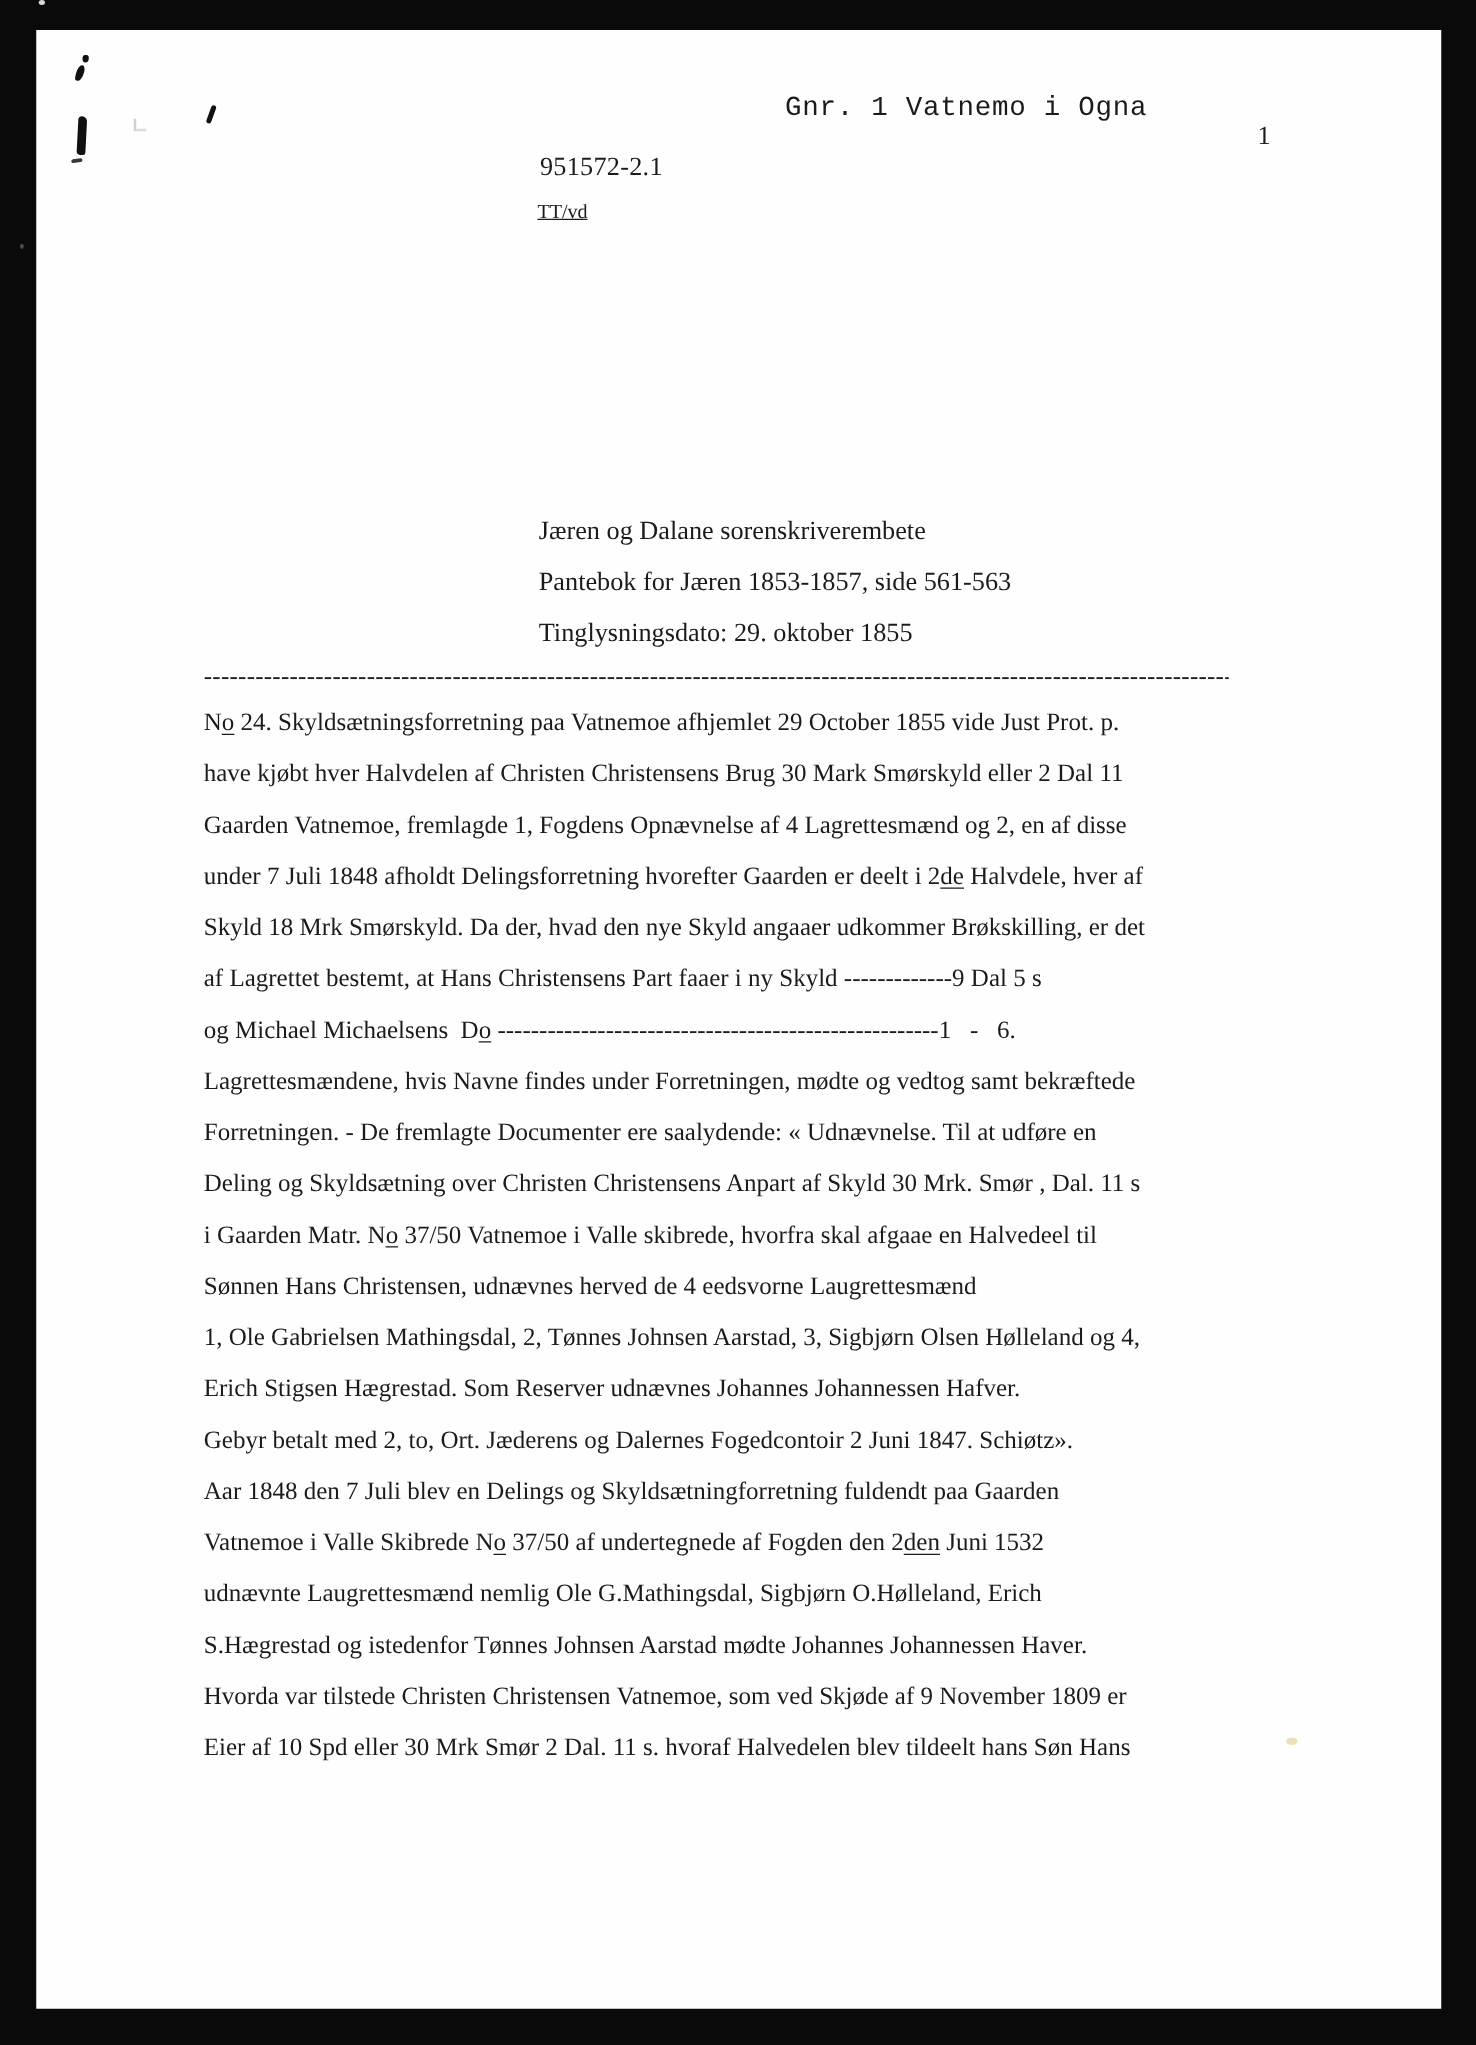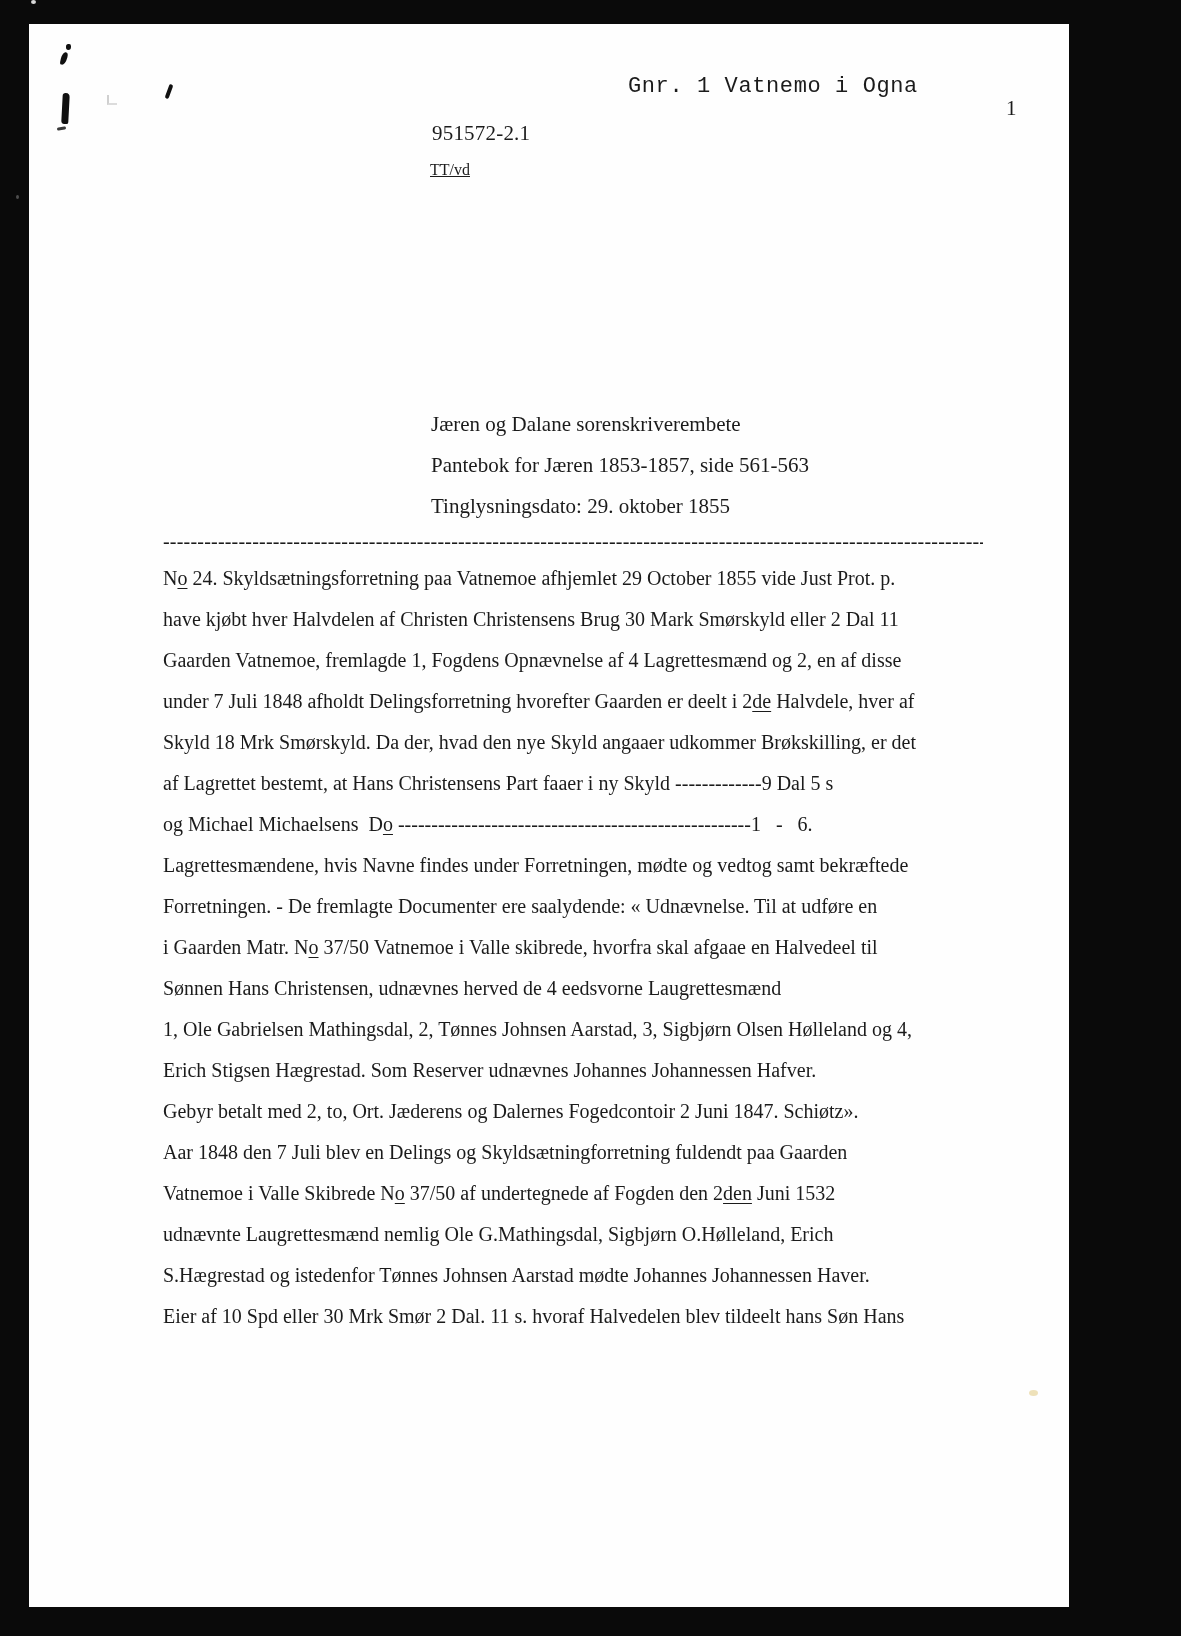--- a/index.html
+++ b/index.html
@@ -11,21 +11,21 @@
   html,body{margin:0;padding:0;}
   body{
     width:1181px;height:1636px;
     background:var(--frame);
     position:relative;
     overflow:hidden;
     font-family:"Liberation Serif",serif;
   }
   .paper{
     position:absolute;left:29px;top:24px;
-    width:1040px;height:1583px;
+    width:1124px;height:1583px;
     background:var(--paper);
   }
   .typed-header{
     position:absolute;left:599px;top:50px;
     font-family:"Liberation Mono",monospace;
     font-size:22px;letter-spacing:.6px;
     color:var(--ink);white-space:nowrap;
   }
   .page-num{
     position:absolute;left:977px;top:72px;
@@ -101,25 +101,27 @@
   <div class="body-text">
       <div class="bline"><span>N</span><span class="u">o</span><span> 24. Skyldsætningsforretning paa Vatnemoe afhjemlet 29 October 1855 vide Just Prot. p.</span></div>
       <div class="bline"><span>have kjøbt hver Halvdelen af Christen Christensens Brug 30 Mark Smørskyld eller 2 Dal 11</span></div>
       <div class="bline"><span>Gaarden Vatnemoe, fremlagde 1, Fogdens Opnævnelse af 4 Lagrettesmænd og 2, en af disse</span></div>
       <div class="bline"><span>under 7 Juli 1848 afholdt Delingsforretning hvorefter Gaarden er deelt i 2</span><span class="u">de</span><span> Halvdele, hver af</span></div>
       <div class="bline"><span>Skyld 18 Mrk Smørskyld. Da der, hvad den nye Skyld angaaer udkommer Brøkskilling, er det</span></div>
       <div class="bline"><span>af Lagrettet bestemt, at Hans Christensens Part faaer i ny Skyld -------------9 Dal 5 s</span></div>
       <div class="bline"><span>og Michael Michaelsens  D</span><span class="u">o</span><span> -----------------------------------------------------1   -   6.</span></div>
       <div class="bline"><span>Lagrettesmændene, hvis Navne findes under Forretningen, mødte og vedtog samt bekræftede</span></div>
       <div class="bline"><span>Forretningen. - De fremlagte Documenter ere saalydende: « Udnævnelse. Til at udføre en</span></div>
+      <div class="bline"><span>Deling og Skyldsætning over Christen Christensens Anpart af Skyld 30 Mrk. Smør , Dal. 11 s</span></div>
       <div class="bline"><span>i Gaarden Matr. N</span><span class="u">o</span><span> 37/50 Vatnemoe i Valle skibrede, hvorfra skal afgaae en Halvedeel til</span></div>
       <div class="bline"><span>Sønnen Hans Christensen, udnævnes herved de 4 eedsvorne Laugrettesmænd</span></div>
       <div class="bline"><span>1, Ole Gabrielsen Mathingsdal, 2, Tønnes Johnsen Aarstad, 3, Sigbjørn Olsen Hølleland og 4,</span></div>
       <div class="bline"><span>Erich Stigsen Hægrestad. Som Reserver udnævnes Johannes Johannessen Hafver.</span></div>
       <div class="bline"><span>Gebyr betalt med 2, to, Ort. Jæderens og Dalernes Fogedcontoir 2 Juni 1847. Schiøtz».</span></div>
       <div class="bline"><span>Aar 1848 den 7 Juli blev en Delings og Skyldsætningforretning fuldendt paa Gaarden</span></div>
       <div class="bline"><span>Vatnemoe i Valle Skibrede N</span><span class="u">o</span><span> 37/50 af undertegnede af Fogden den 2</span><span class="u">den</span><span> Juni 1532</span></div>
       <div class="bline"><span>udnævnte Laugrettesmænd nemlig Ole G.Mathingsdal, Sigbjørn O.Hølleland, Erich</span></div>
       <div class="bline"><span>S.Hægrestad og istedenfor Tønnes Johnsen Aarstad mødte Johannes Johannessen Haver.</span></div>
+      <div class="bline"><span>Hvorda var tilstede Christen Christensen Vatnemoe, som ved Skjøde af 9 November 1809 er</span></div>
       <div class="bline"><span>Eier af 10 Spd eller 30 Mrk Smør 2 Dal. 11 s. hvoraf Halvedelen blev tildeelt hans Søn Hans</span></div>
     </div>
 
 </div>
 
 </body></html>

